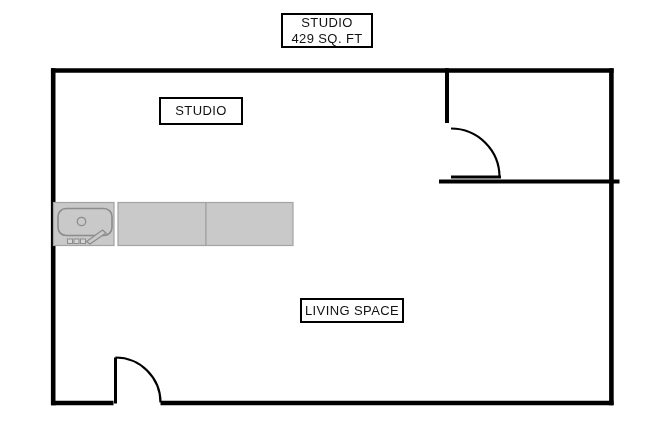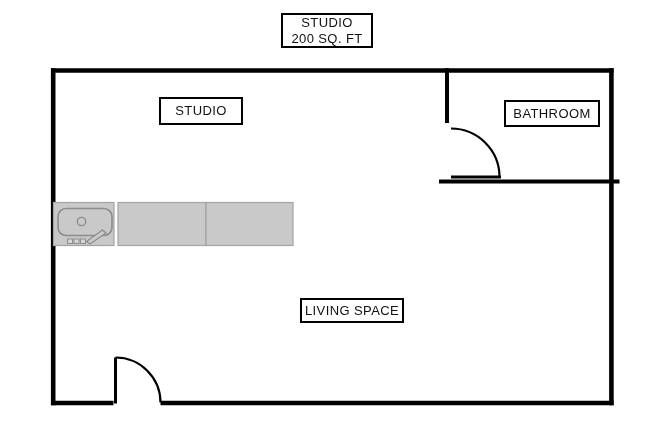--- a/index.html
+++ b/index.html
@@ -84,20 +84,19 @@
     </g>
 
     <g>
       <line class="door-leaf" x1="115.5" y1="403.5" x2="115.5" y2="357.5"></line>
       <path class="door-arc" d="M 115.5 357.5 A 45 45 0 0 1 160.5 402.5"></path>
     </g>
   </svg>
 
   <div class="plan-label title-box lbl-title">
     <span>STUDIO</span>
-    <span>200 SQ. FT</span>
+    <span>429 SQ. FT</span>
   </div>
 
   <div class="plan-label lbl-kitchen">STUDIO</div>
-  <div class="plan-label lbl-bathroom">BATHROOM</div>
   <div class="plan-label lbl-living">LIVING SPACE</div>
 
 </div>
 
 </body></html>

